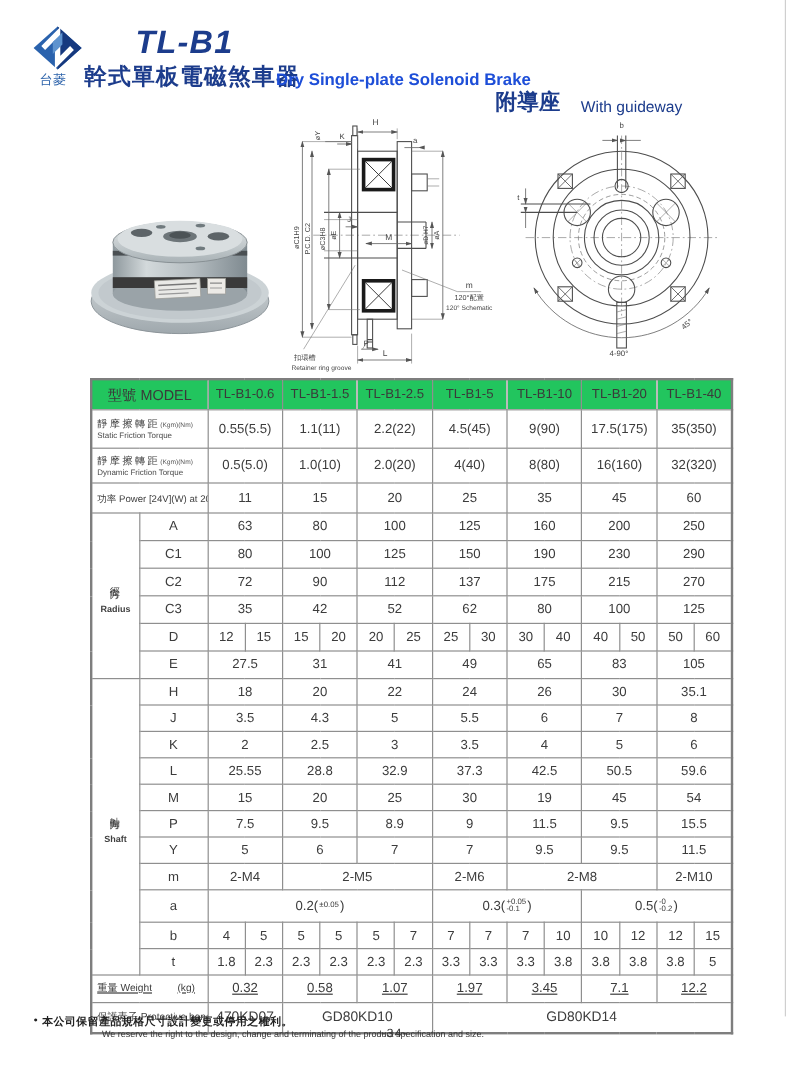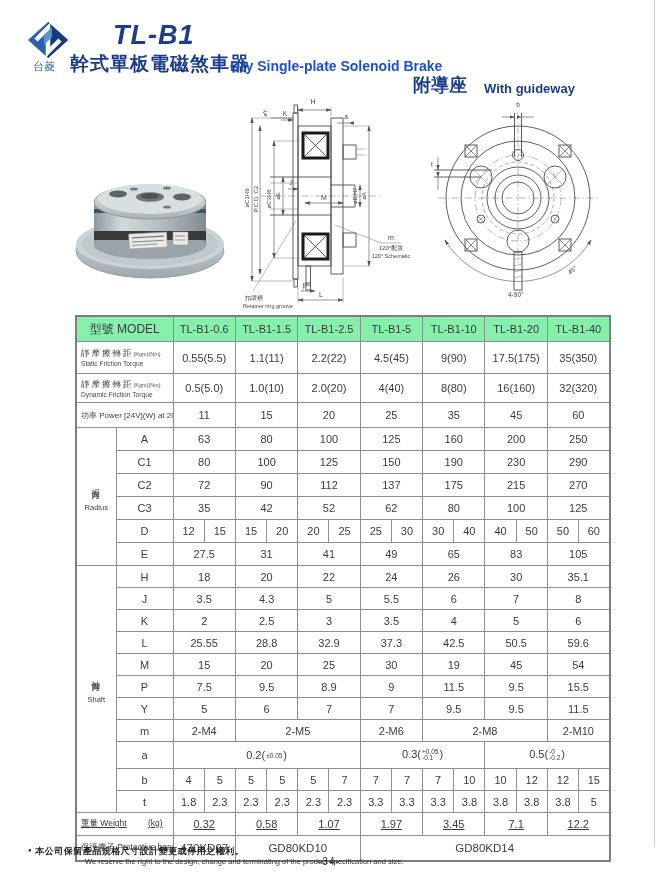--- a/index.html
+++ b/index.html
@@ -10,49 +10,49 @@
 
   
   .brand-mark{left:27px;top:21px;}
   .brand-name{left:33px;top:59px;font-size:11px;font-weight:normal;color:#2e64ab;}
   .model-title{left:71px;top:20px;font-size:27px;font-weight:bold;font-style:italic;
                color:#1c3c8c;letter-spacing:1px;margin-left:42px;}
   .title-zh{left:70px;top:51px;font-size:19px;font-weight:bold;color:#1c3c8c;letter-spacing:1px;}
   .title-en{left:230px;top:58px;font-size:14px;font-weight:bold;color:#1d4ed8;}
   .variant{left:413px;top:73px;display:flex;align-items:flex-end;gap:17px;}
   .variant .zh{font-size:18px;font-weight:bold;color:#1c3c8c;}
-  .variant .en{font-size:13px;font-weight:bold;color:#1c3c8c;padding-bottom:1px;}
+  .variant .en{font-size:13px;font-weight:normal;color:#1c3c8c;padding-bottom:1px;}
 
   
   svg text{font-family:"Liberation Sans","DejaVu Sans",sans-serif;fill:#444;}
   .dim{stroke:#666;stroke-width:0.7;fill:none;}
   .out{stroke:#4d4d4d;stroke-width:0.9;fill:none;}
   .thin{stroke:#777;stroke-width:0.5;fill:none;}
   .cl{stroke:#888;stroke-width:0.6;fill:none;stroke-dasharray:7 2.5 1.5 2.5;}
   .dsh{stroke:#777;stroke-width:0.6;fill:none;stroke-dasharray:4 2.5;}
 
   
   .spec-table{left:75px;top:315px;}
   table{border-collapse:collapse;table-layout:fixed;width:535px;border:2px solid #7e7e7e;}
   td{border:1px solid #8f8f8f;text-align:center;vertical-align:middle;
      font-size:11px;color:#3c3c3c;padding:0;overflow:hidden;}
-  .r-head td{height:24px;background:#86efac;font-size:11px;color:#3a3a3a;}
+  .r-head td{height:24px;background:#22c55e;font-size:11px;color:#3a3a3a;}
   .r-head .mh{font-size:12px;}
   .r-st td{height:29px;} .r-dy td{height:26px;} .r-pw td{height:24px;}
   .rrad td{height:22px;} .rsh td{height:21px;}
   .r-a td{height:26px;} .r-bt td{height:21px;}
   .r-w td{height:22px;text-decoration:underline;} .r-pr td{height:24px;font-size:11.5px;}
   .lbl{text-align:left;padding:1px 2px 1px 4px;}
   .lbl .zh{font-size:8.5px;color:#3f3f3f;letter-spacing:2px;white-space:nowrap;}
   .lbl .unit{font-size:5.5px;letter-spacing:0;color:#555;}
   .lbl .en{font-size:7px;color:#4a4a4a;letter-spacing:0;transform:scale(.95);transform-origin:left;}
   .lbl1{font-size:8px;text-align:left;padding-left:4px;color:#3f3f3f;white-space:nowrap;}
   .grp{background:#fff;}
   .grp .vtxt{writing-mode:vertical-rl;margin:0 auto;font-size:8.5px;color:#3f3f3f;letter-spacing:1px;}
-  .grp .gtxt{font-size:7.5px;color:#3f3f3f;margin-top:18px;}
+  .grp .gtxt{font-size:7.5px;color:#3f3f3f;margin-top:18px;font-weight:bold;}
   .wl{display:flex;justify-content:space-between;padding:0 10px 0 4px;font-size:8.5px;}
   .tolst{display:inline-flex;flex-direction:column;vertical-align:middle;
          font-size:6.5px;line-height:6.5px;text-align:left;margin:0 1px;}
   .tolst i{font-style:normal;}
 
   
   .fnote-zh{left:28px;top:845px;font-size:9px;font-weight:bold;color:#222;letter-spacing:.5px;}
   .fnote-en{left:38px;top:857px;font-size:7.5px;color:#333;margin-left:47px;}
   .page-no{left:318px;top:856px;font-size:10px;color:#333;letter-spacing:1px;}
 </style>

